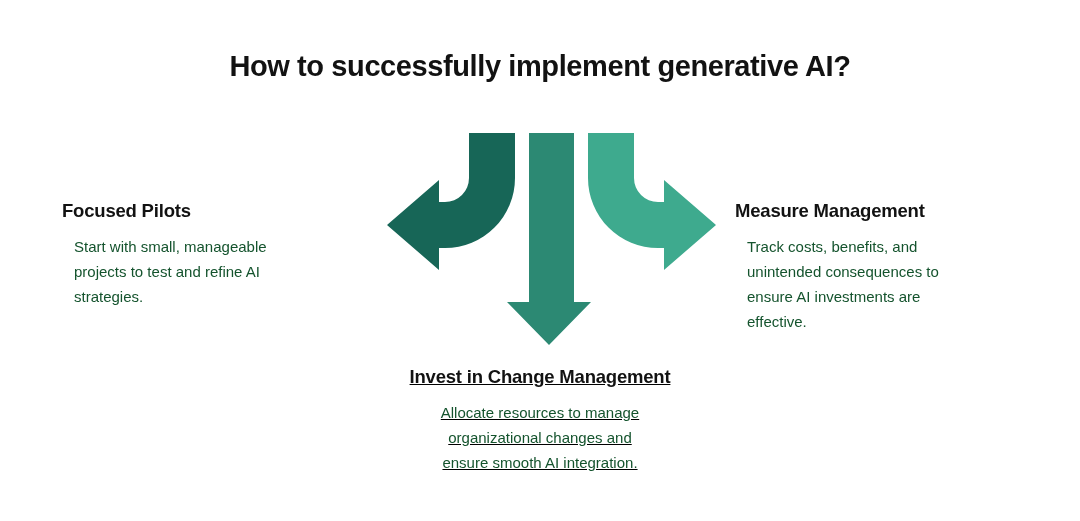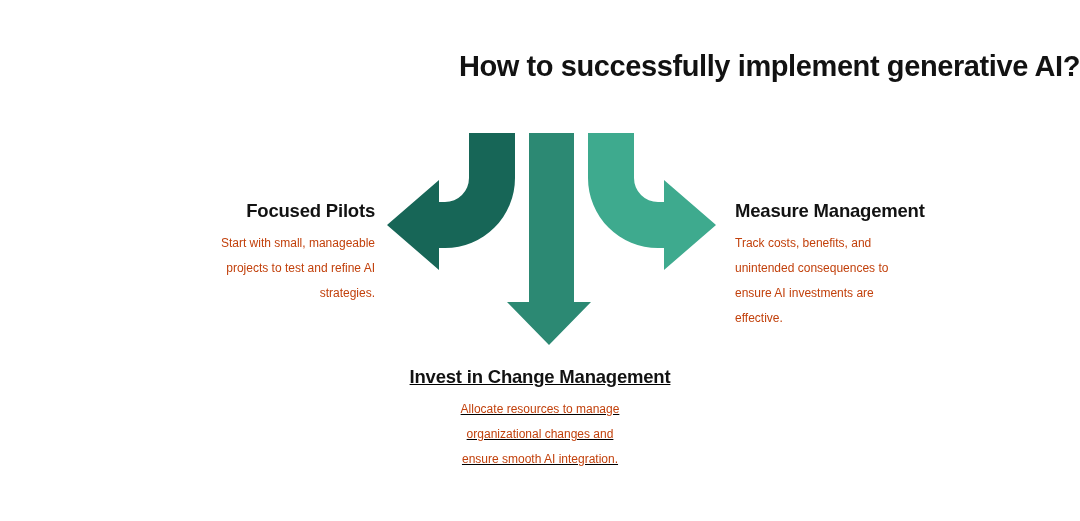--- a/index.html
+++ b/index.html
@@ -14,21 +14,21 @@
     background: #ffffff;
     overflow: hidden;
     font-family: "Liberation Sans", sans-serif;
   }
   .title {
     position: absolute;
     top: 50px;
     left: 0;
     width: 100%;
     margin: 0;
-    text-align: right;
+    text-align: center;
     font-size: 29px;
     font-weight: 700;
     letter-spacing: -0.4px;
     color: #121212;
   }
   .arrows {
     position: absolute;
     left: 379px;
     top: 130px;
     width: 345px;
@@ -38,31 +38,30 @@
     position: absolute;
   }
   .block h2 {
     margin: 0 0 9px 0;
     font-size: 18.5px;
     font-weight: 700;
     letter-spacing: -0.2px;
     color: #121212;
   }
   .block p {
-    margin: 0;
-    font-size: 12px;
+    margin: 12px;
+    font-size: 15px;
     line-height: 25px;
-    color: #c2410c;
+    color: #14532d;
     white-space: pre-line;
   }
   .block-left {
     top: 200px;
-    left: 73px;
+    left: 62px;
     width: 302px;
-    text-align: right;
   }
   .block-right {
     top: 200px;
     left: 735px;
     width: 285px;
     text-align: left;
   }
   .block-bottom {
     top: 366px;
     left: 350px;

